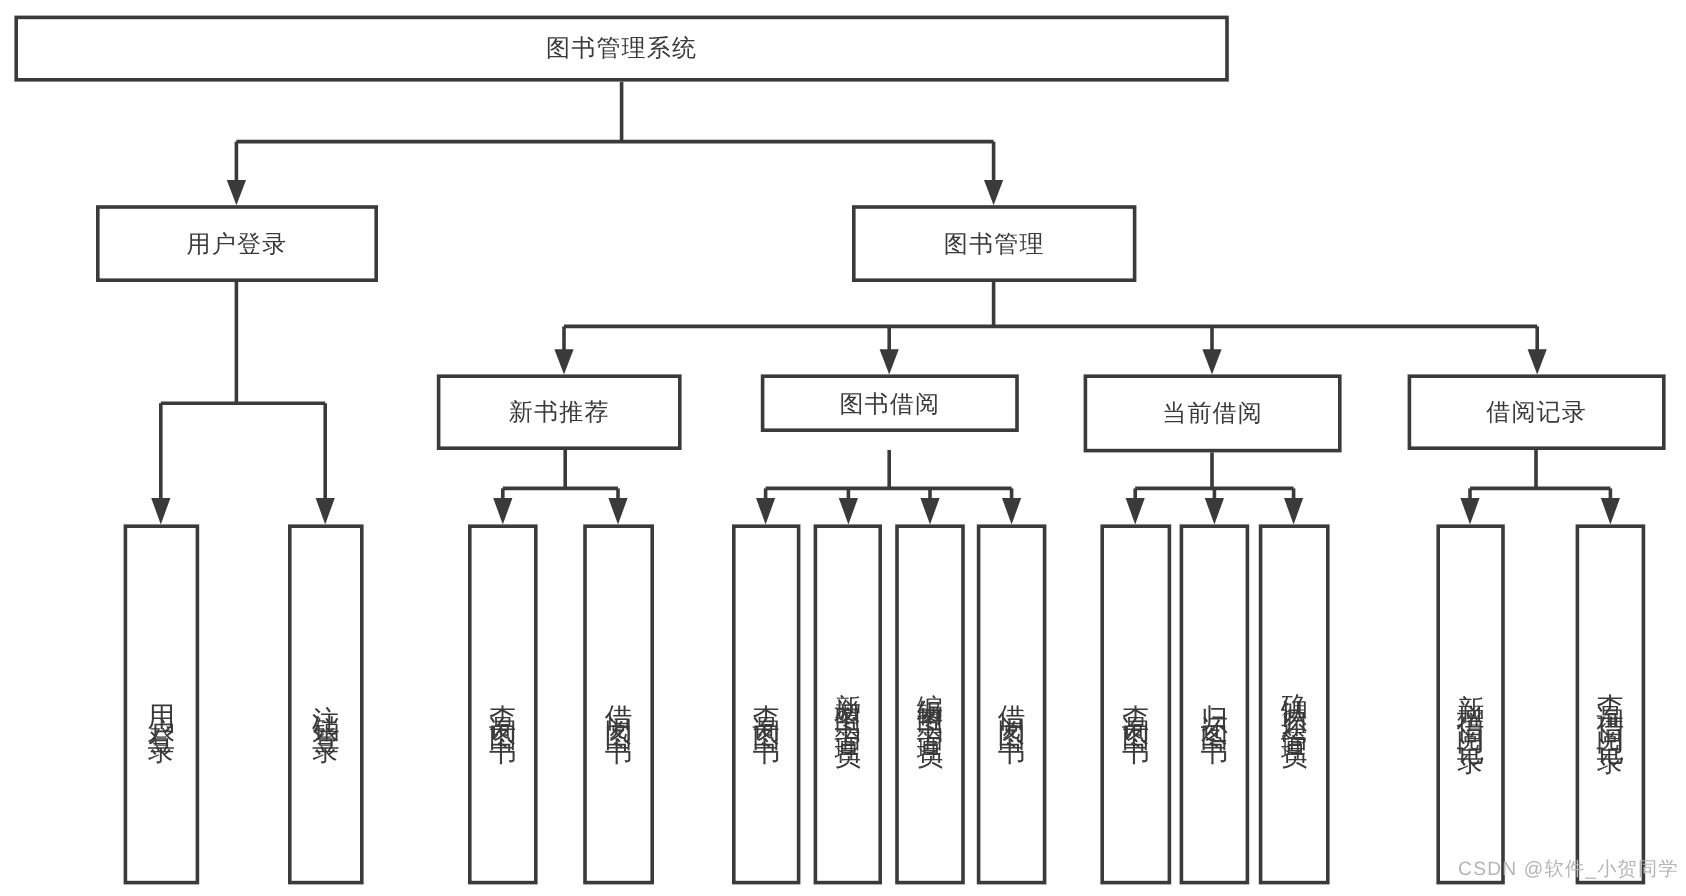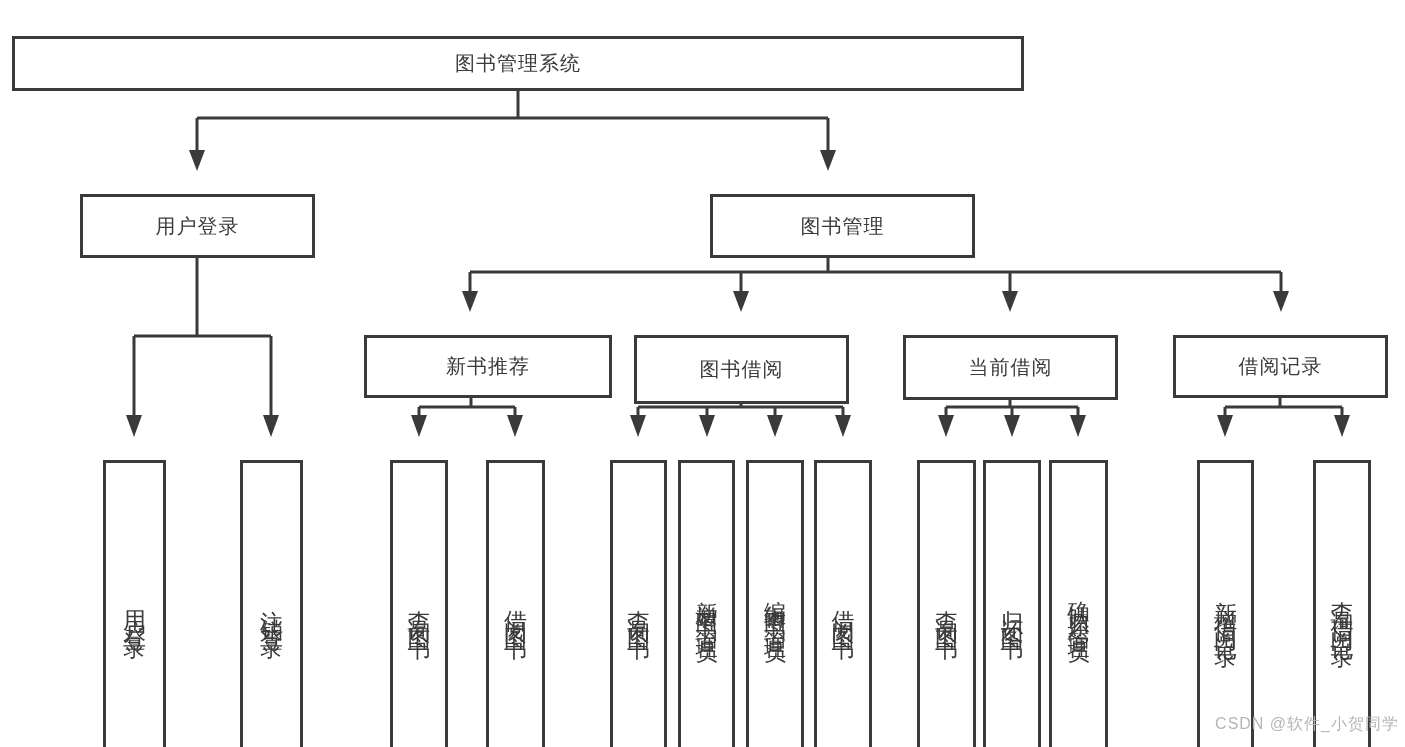--- a/index.html
+++ b/index.html
@@ -16,28 +16,27 @@
     color:var(--text);
   }
   .stage{position:absolute;inset:0;}
   svg.connectors{position:absolute;left:0;top:0;pointer-events:none;}
   .cline{stroke:var(--line);stroke-width:3;fill:none;}
   .carrow{fill:var(--line);stroke:none;}
   .node{
     position:absolute;border:3px solid var(--line);background:#fff;
     display:flex;align-items:center;justify-content:center;
     box-sizing:border-box;
-    margin-top:23px;
   }
   .hnode{font-size:20px;letter-spacing:1px;}
   .root{left:12px;top:13px;width:1012px;height:55px;}
   .l2a{left:80px;top:171px;width:235px;height:64px;}
-  .l2b{left:710px;top:171px;width:265px;height:64px;}
-  .g1{left:364px;top:312px;width:248px;height:63px;}
-  .g2{left:634px;top:312px;width:215px;height:69px;}
+  .l2b{left:710px;top:171px;width:237px;height:64px;}
+  .g1{left:364px;top:312px;width:204px;height:63px;}
+  .g2{left:634px;top:312px;width:215px;height:48px;}
   .g3{left:903px;top:312px;width:215px;height:65px;}
   .g4{left:1173px;top:312px;width:215px;height:63px;}
   .leaf{top:437px;height:300px;}
   .leaf .vtext{
     writing-mode:vertical-rl;text-orientation:mixed;
     font-size:23px;letter-spacing:9px;line-height:1;
     white-space:nowrap;
   }
   .lf1{left:103px;width:63px;}
   .lf2{left:240px;width:63px;}

